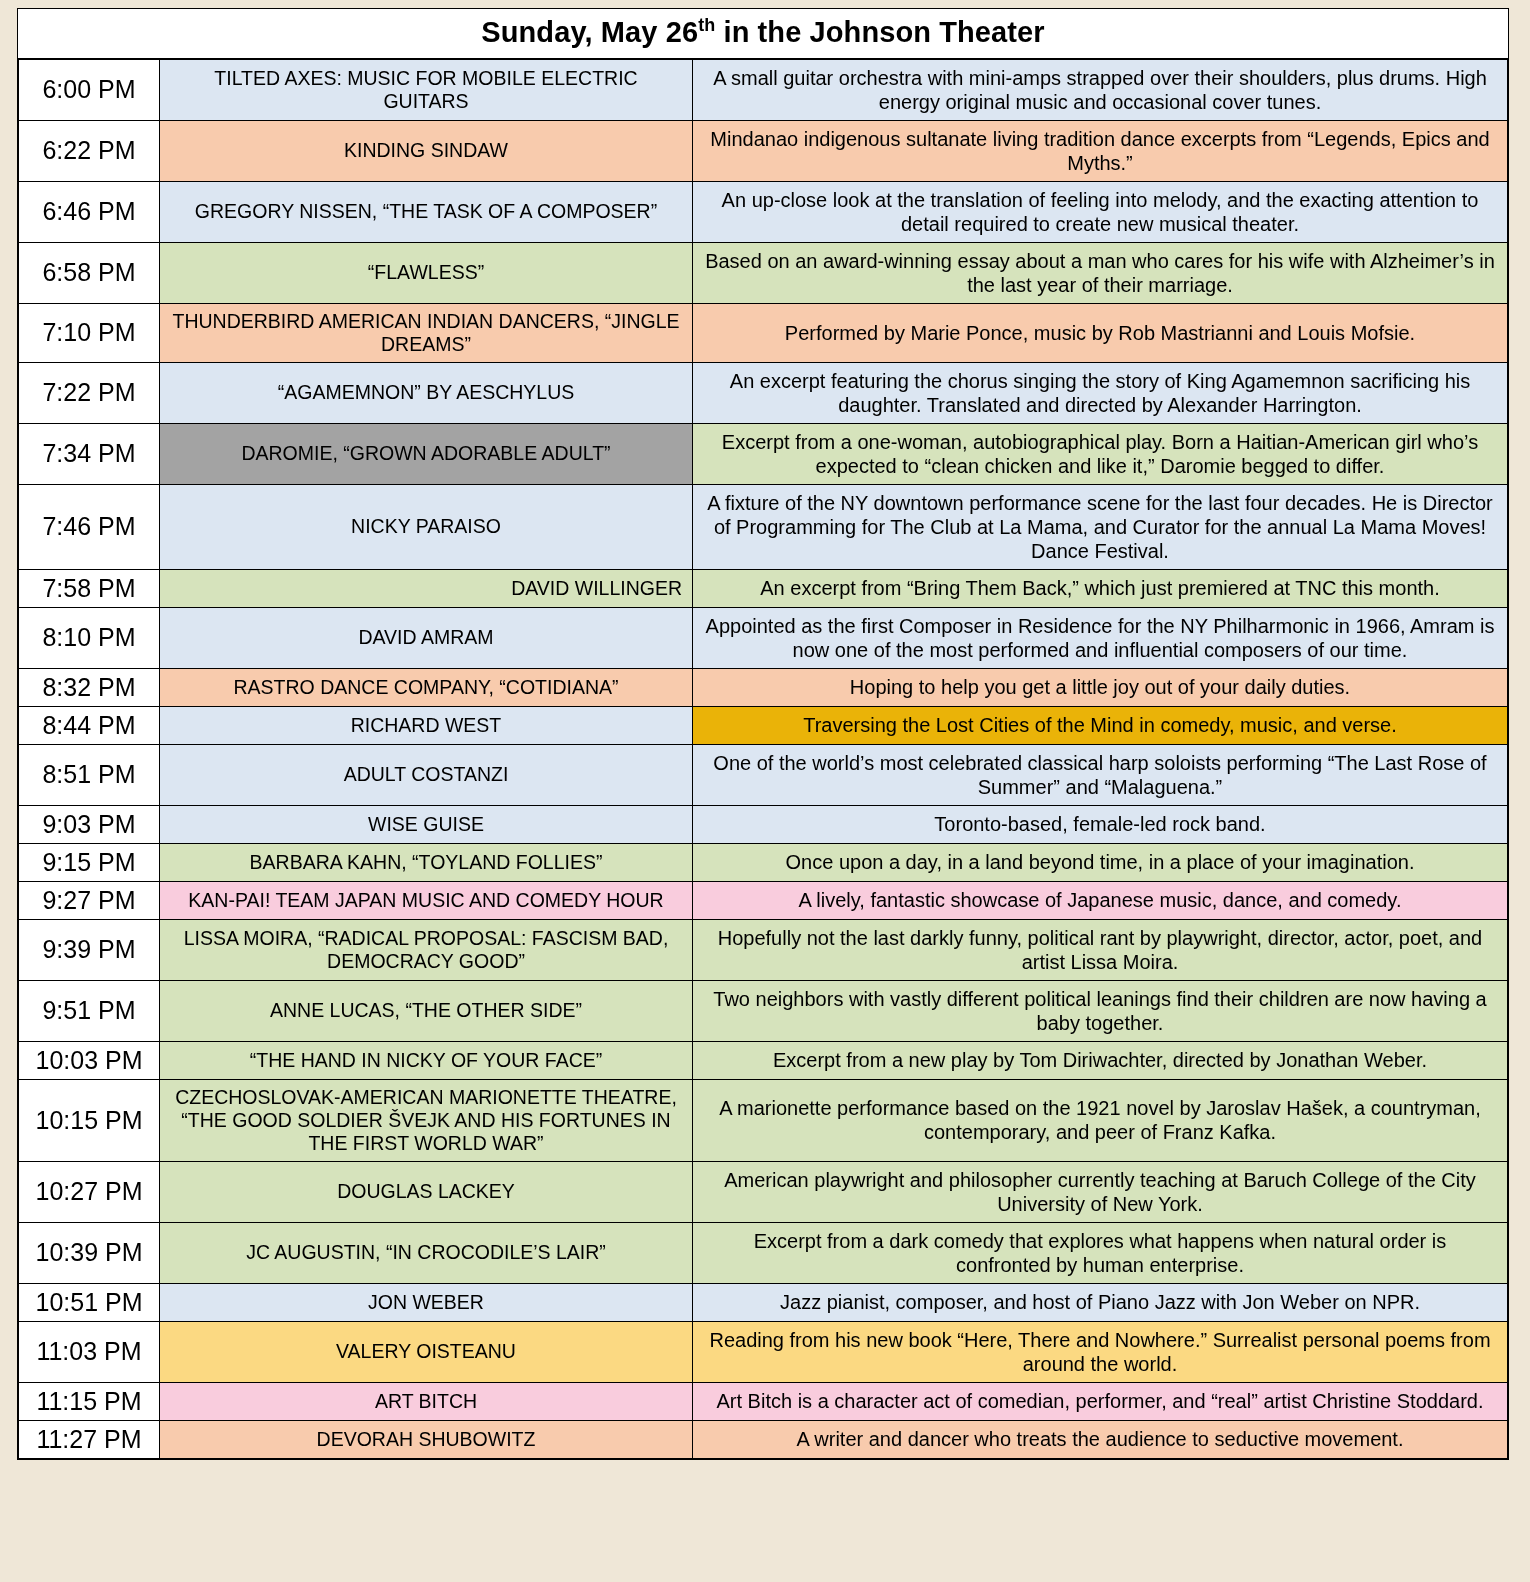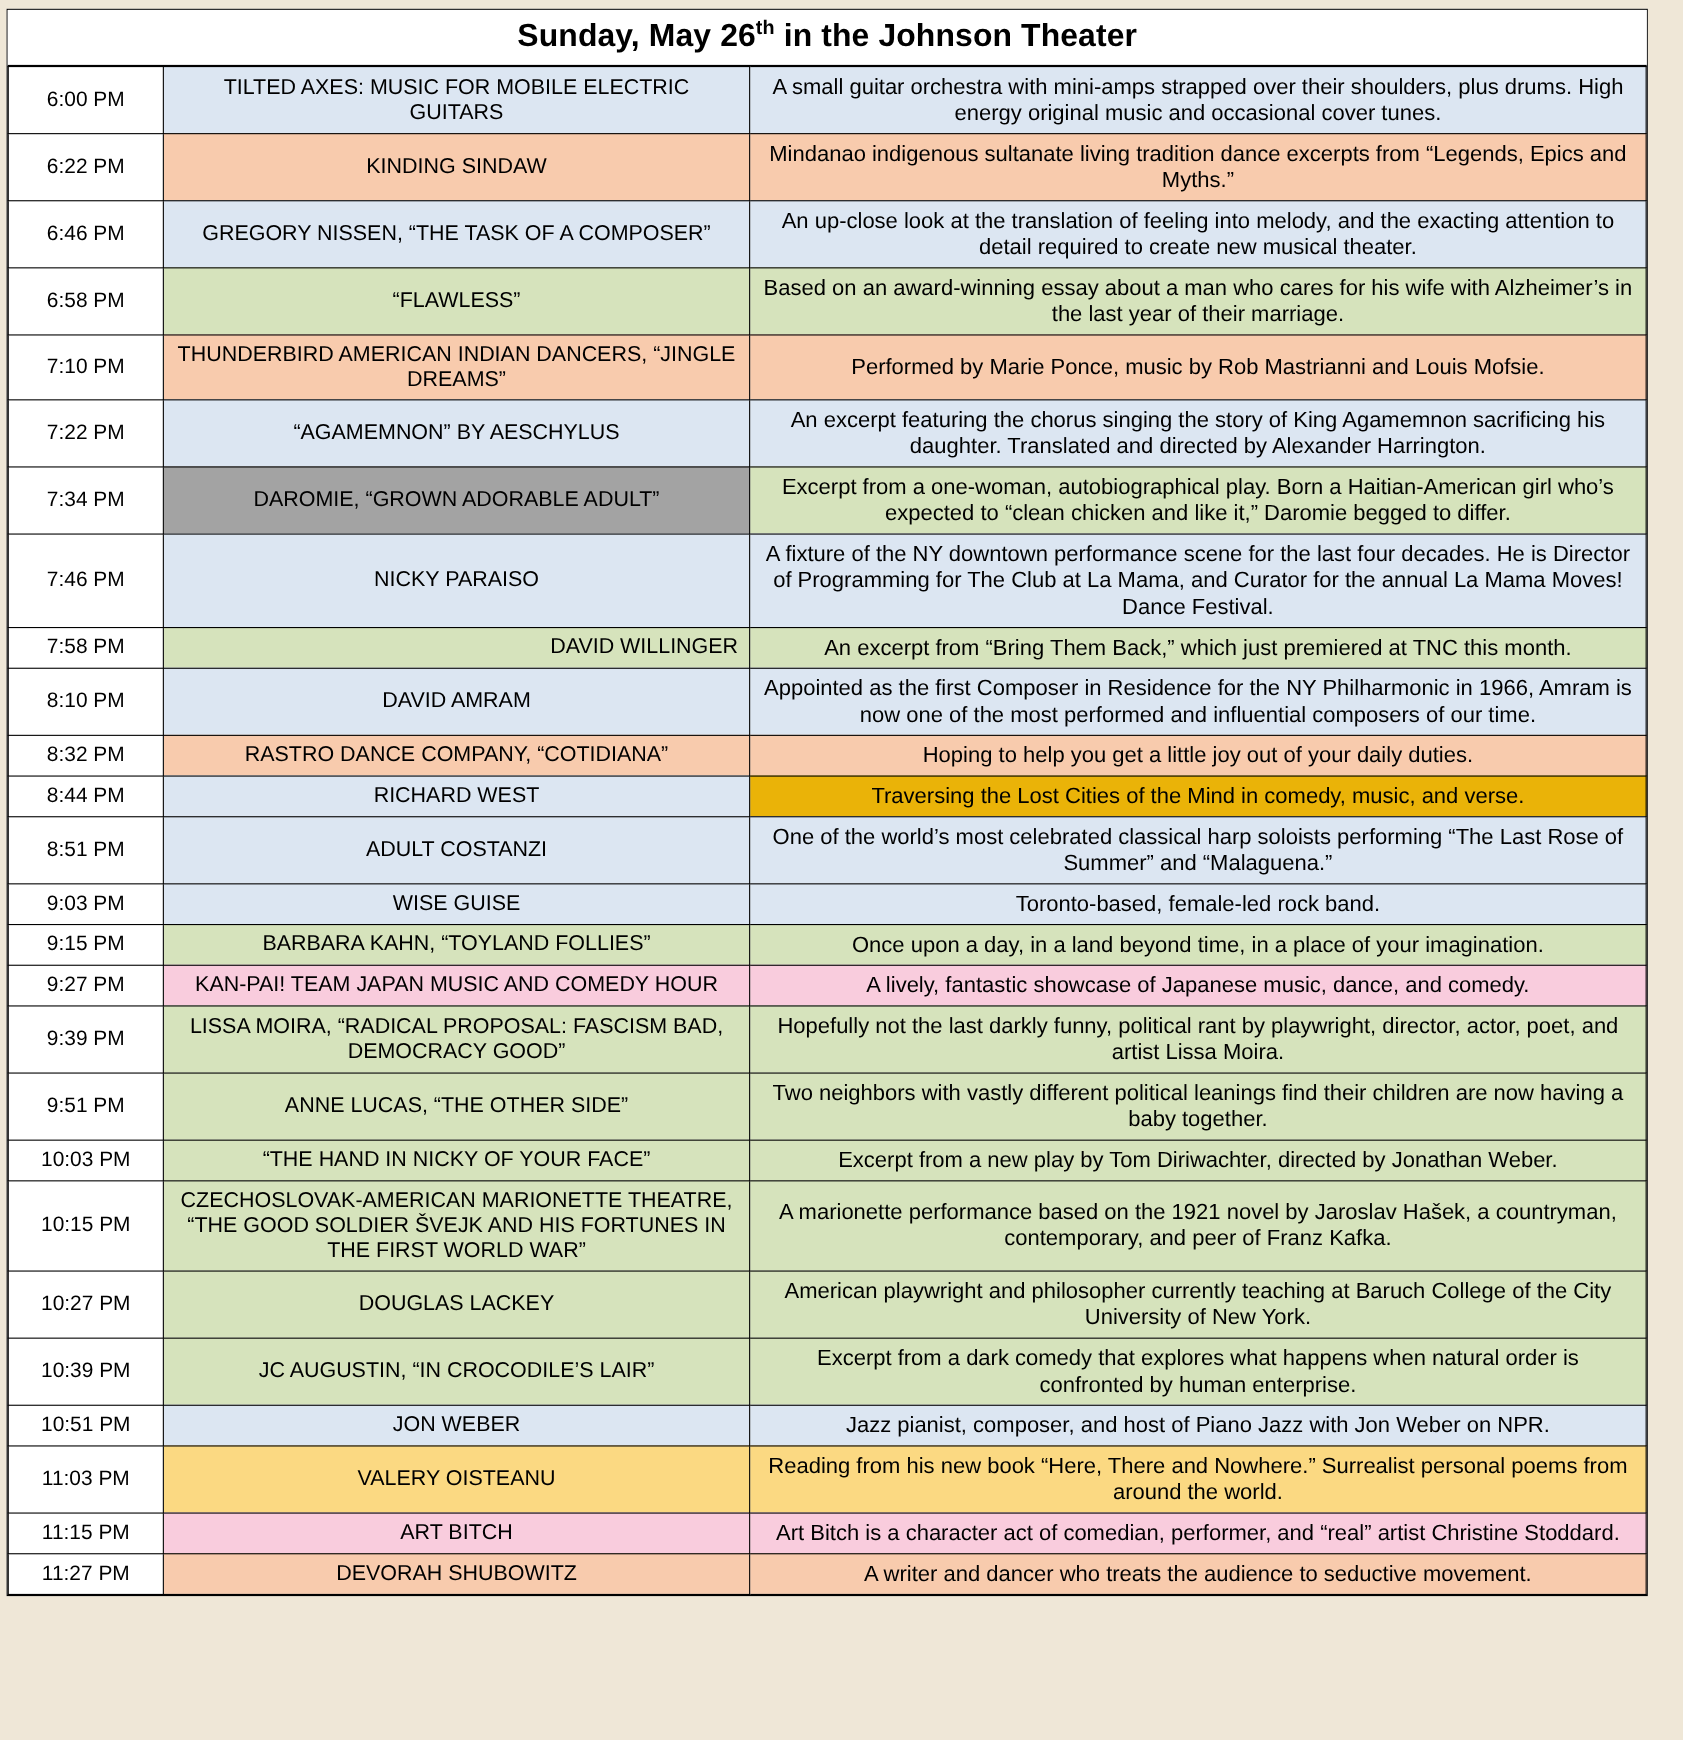--- a/index.html
+++ b/index.html
@@ -11,21 +11,21 @@
   .page {
     width: 1530px;
     height: 1582px;
     box-sizing: border-box;
     background: #efe7d7;
     position: relative;
     overflow: hidden;
   }
   .sheet {
     position: absolute;
-    left: 6px;
+    left: 17px;
     top: 8px;
     width: 1492px;
     background: #ffffff;
     border: 1px solid #000;
     box-sizing: border-box;
   }
   .title-bar {
     border-bottom: 1px solid #000;
     text-align: center;
     padding: 6px 0 9px 0;
@@ -43,21 +43,21 @@
     table-layout: fixed;
   }
   table.sched td {
     border: 1px solid #000;
     vertical-align: middle;
     color: #000;
   }
   td.time {
     width: 136px;
     text-align: center;
-    font-size: 19px;
+    font-size: 25px;
     background: #ffffff;
     padding: 4px 2px;
   }
   td.act {
     width: 512px;
     text-align: center;
     font-size: 19.5px;
     padding: 6px 10px;
     line-height: 1.18;
   }

